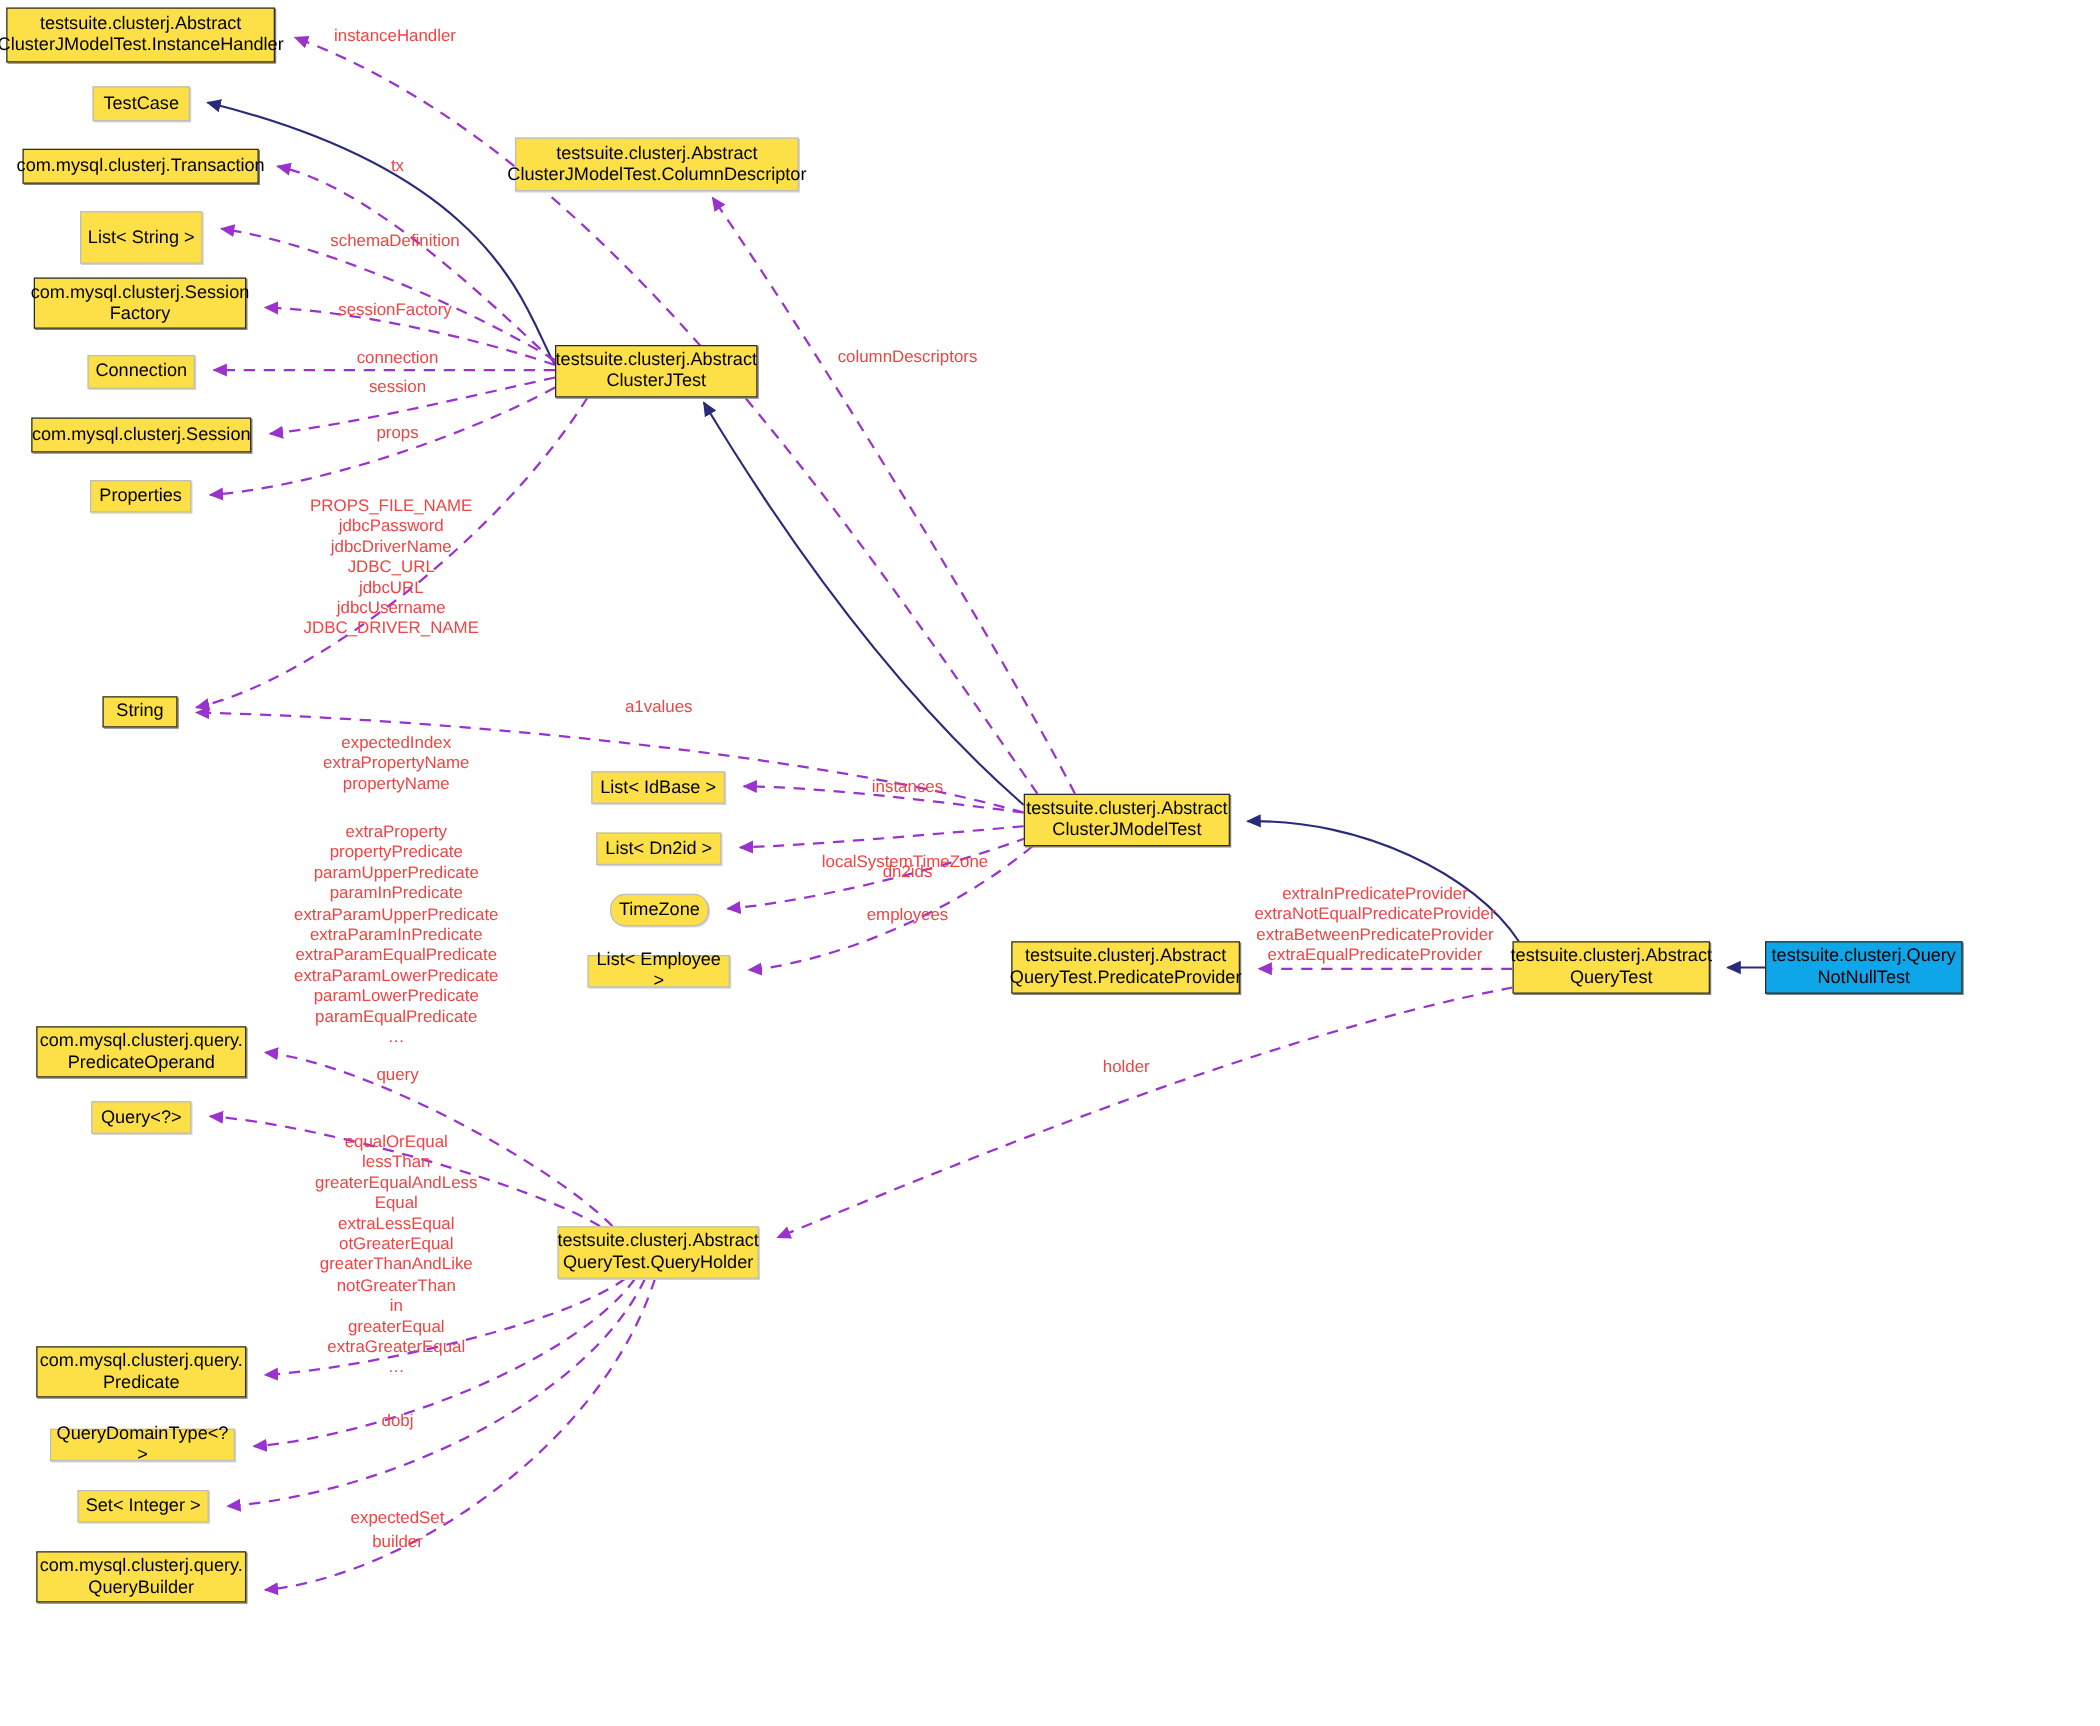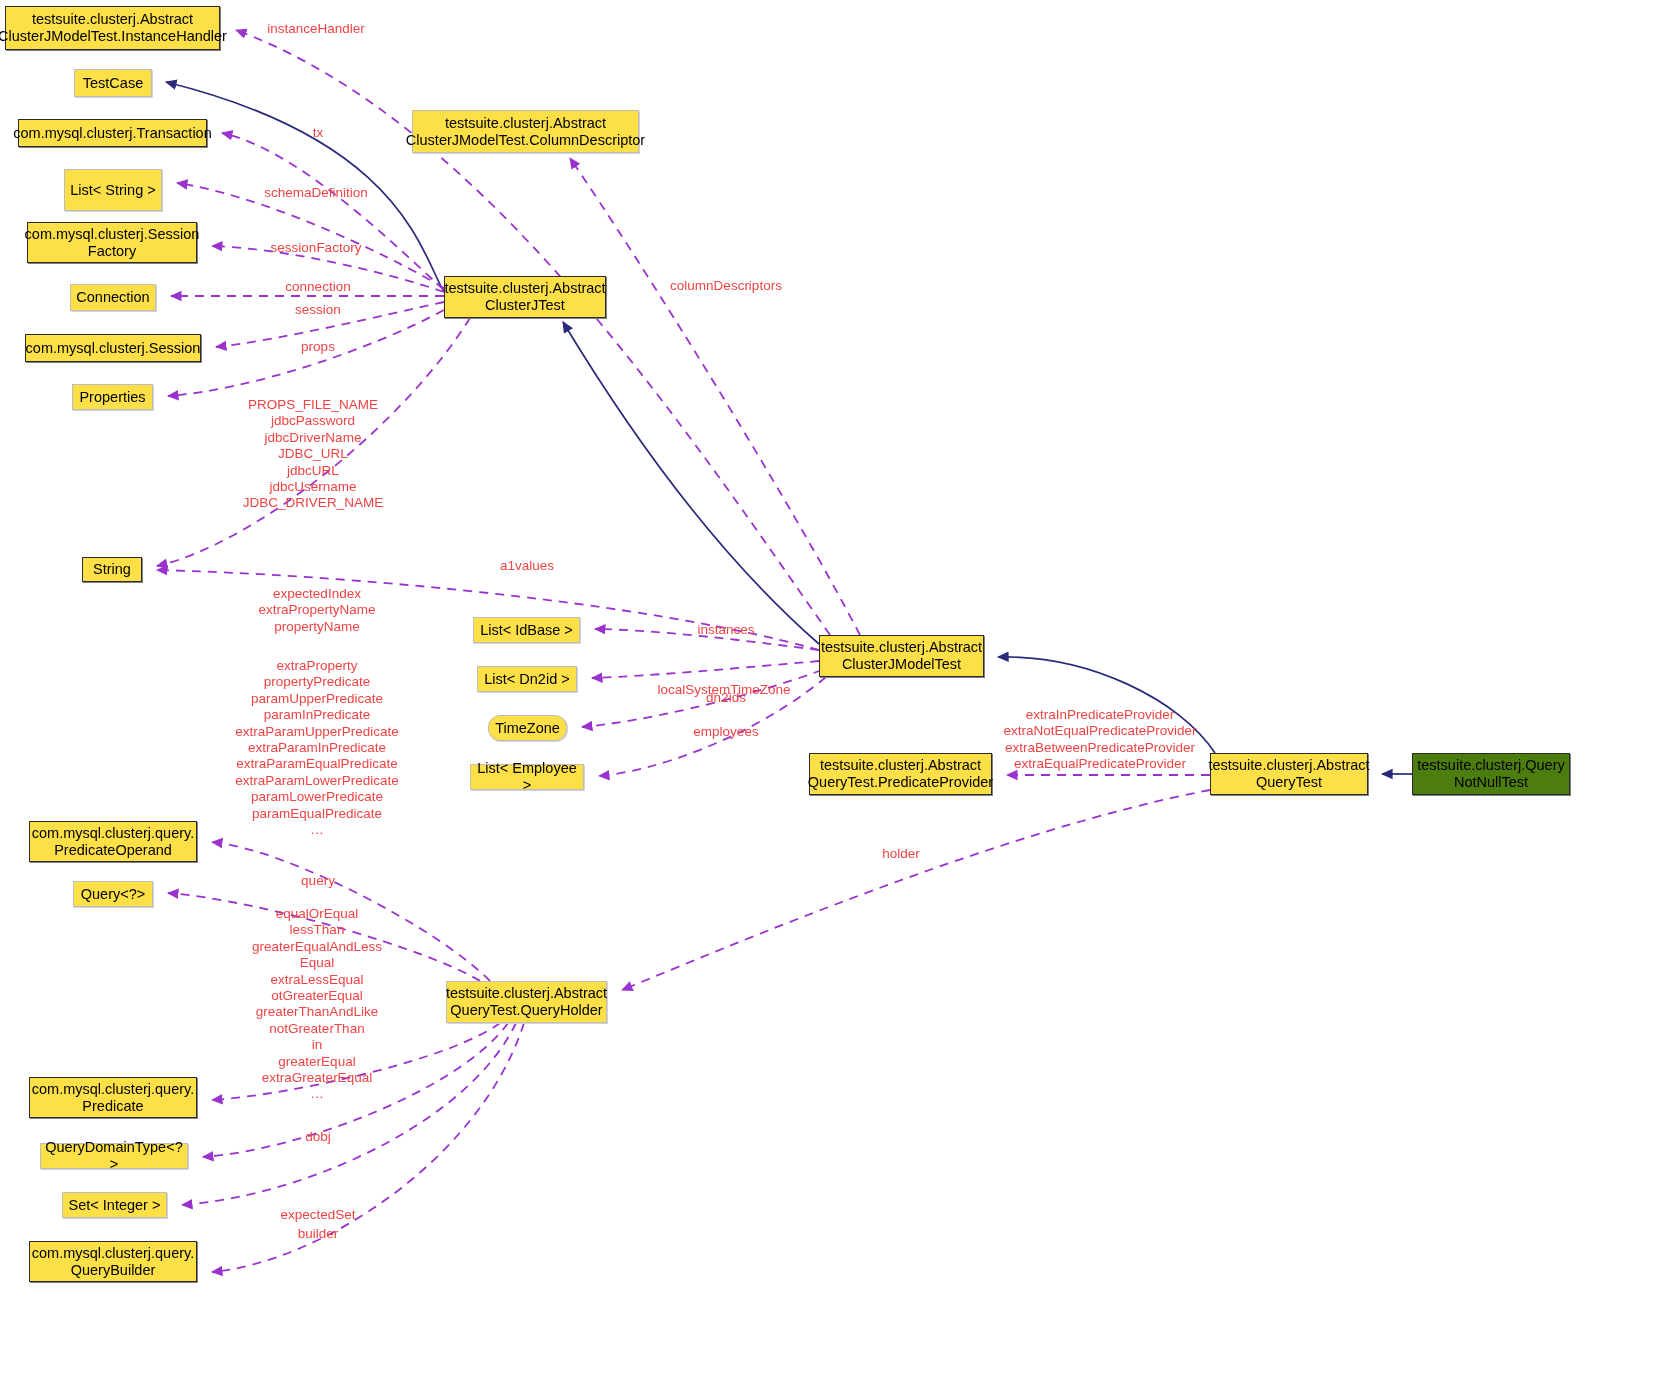--- a/index.html
+++ b/index.html
@@ -43,21 +43,21 @@
     box-shadow: 1px 1px 0 0 #808080;
   }
   
   .uml-node.weak {
     border: 1.2px solid #bdbdbd;
     box-shadow: 1px 1px 0 0 #d4d4d4;
   }
   
   .uml-node.focus {
     border: 1.6px solid #2b2b2b;
-    background: #4d7c0f;
+    background: #0ea5e9;
     box-shadow: 1px 1px 0 0 #808080;
   }
   .edge-label {
     position: absolute;
     font-size: 13.5px;
     line-height: 16.4px;
     color: #ef4444;
     text-align: center;
     white-space: pre-line;
     transform: translate(-50%, -50%);
@@ -211,21 +211,21 @@
 extraParamEqualPredicate
 extraParamLowerPredicate
 paramLowerPredicate
 paramEqualPredicate
 …</div>
       <div class="edge-label" style="left: 1100px; top: 740px;">extraInPredicateProvider
 extraNotEqualPredicateProvider
 extraBetweenPredicateProvider
 extraEqualPredicateProvider</div>
       <div class="edge-label" style="left: 901px; top: 854px;">holder</div>
-      <div class="edge-label" style="left: 318px; top: 881px;">query</div>
+      <div class="edge-label" style="left: 318px; top: 860px;">query</div>
       <div class="edge-label" style="left: 317px; top: 1004px;">equalOrEqual
 lessThan
 greaterEqualAndLess
 Equal
 extraLessEqual
 otGreaterEqual
 greaterThanAndLike
 notGreaterThan
 in
 greaterEqual

